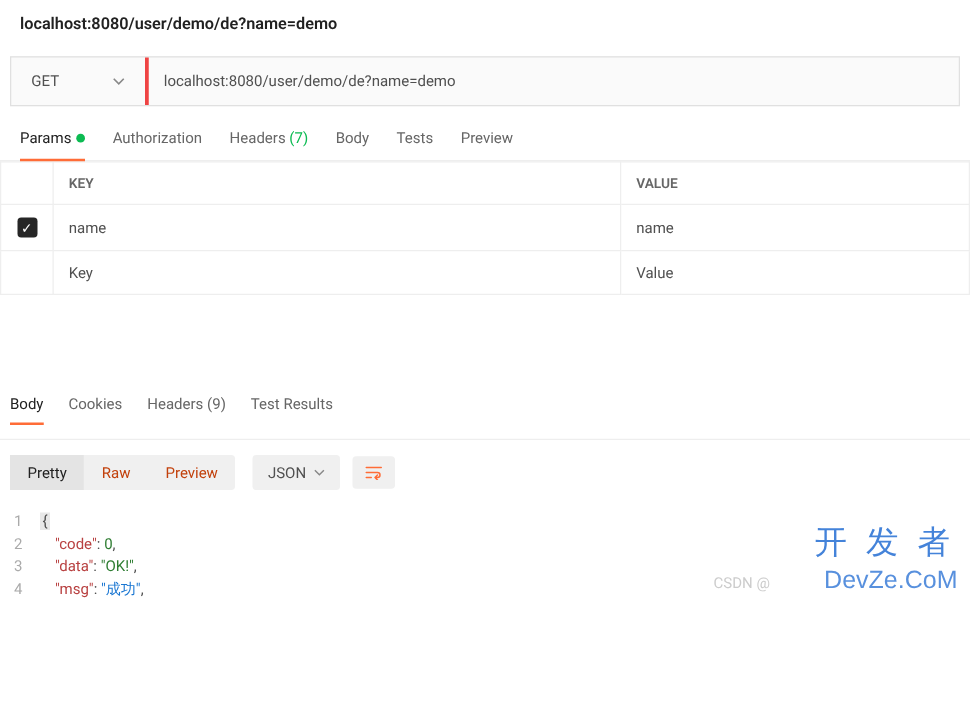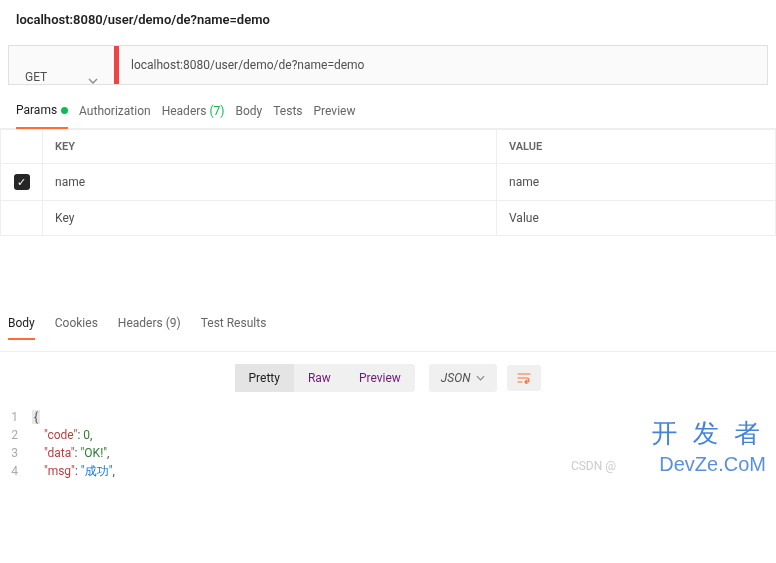--- a/index.html
+++ b/index.html
@@ -1,43 +1,43 @@
 <!DOCTYPE html>
 <html><head>
 <meta charset="utf-8">
 <style>
 *{box-sizing:border-box;margin:0;padding:0;font-family:-apple-system,BlinkMacSystemFont,"Segoe UI",Roboto,sans-serif;}
 body{background:#fff;font-size:12px;color:#505050;width:776px;}
 .url-display{padding:12px 16px;font-size:13px;color:#212121;font-weight:600;}
 .request-bar{display:flex;border:1px solid #e0e0e0;background:#fafafa;margin:6px 8px 0 8px;height:40px;}
-.method-select{display:flex;align-items:flex-end;padding:0 16px;border-right:5px solid #ef4444;cursor:pointer;min-width:110px;}
+.method-select{display:flex;align-items:center;padding:0 16px;border-right:3px solid #ef4444;cursor:pointer;min-width:110px;}
 .method-select span{font-size:12px;color:#505050;}
 .chevron{margin-left:auto;color:#888;}
 .url-input{flex:1;border:none;background:transparent;padding:0 12px;font-size:12px;color:#505050;outline:none;}
-.tabs{display:flex;gap:11px;padding:18px 16px 0 16px;border-bottom:1px solid #eee;align-items:flex-end;}
+.tabs{display:flex;gap:22px;padding:18px 16px 0 16px;border-bottom:1px solid #eee;}
 .tab{padding-bottom:10px;color:#666;cursor:pointer;font-size:12px;}
 .tab.active{color:#212121;border-bottom:2px solid #ff6c37;margin-bottom:-1px;}
 .tab .dot{display:inline-block;width:7px;height:7px;background:#0cbb52;border-radius:50%;margin-left:4px;vertical-align:middle;}
 .tab .count{color:#0cbb52;}
 .section-title{padding:12px 16px 8px;color:#666;font-size:12px;}
 .params-table{width:100%;border-collapse:collapse;}
 .params-table th{text-align:left;padding:10px 12px;font-size:11px;color:#666;font-weight:600;border:1px solid #eee;background:#fff;}
 .params-table td{padding:10px 12px;border:1px solid #eee;font-size:12px;color:#505050;}
 .params-table .check-col{width:42px;text-align:center;}
 .checkbox{width:16px;height:16px;background:#262626;border-radius:3px;display:inline-flex;align-items:center;justify-content:center;color:#fff;font-size:11px;}
 .placeholder{color:#aaa;}
 .gap{height:80px;}
 .resp-tabs{display:flex;gap:20px;padding:0 8px 12px;border-bottom:1px solid #eee;}
 .resp-tab{color:#666;cursor:pointer;padding-bottom:8px;font-size:12px;}
 .resp-tab.active{color:#212121;border-bottom:2px solid #ff6c37;margin-bottom:-1px;}
-.body-toolbar{display:flex;align-items:center;gap:0;padding:12px 8px;justify-content:center;}
+.body-toolbar{display:flex;align-items:center;gap:0;padding:12px 8px;}
 .view-btns{display:flex;background:#f0f0f0;border-radius:3px;}
-.view-btn{padding:7px 14px;color:#701a75;cursor:pointer;font-size:12px;}
+.view-btn{padding:7px 14px;color:#c2410c;cursor:pointer;font-size:12px;}
 .view-btn.active{background:#e4e4e4;color:#212121;}
-.format-select{display:flex;align-items:center;gap:6px;margin-left:14px;background:#f0f0f0;padding:7px 12px;border-radius:3px;cursor:pointer;font-size:12px;color:#505050;font-style:italic;}
+.format-select{display:flex;align-items:center;gap:6px;margin-left:14px;background:#f0f0f0;padding:7px 12px;border-radius:3px;cursor:pointer;font-size:12px;color:#505050;}
 .wrap-btn{margin-left:10px;padding:7px 10px;background:#f0f0f0;border-radius:3px;cursor:pointer;color:#ff6c37;}
 .code-area{font-family:Consolas,Monaco,monospace;font-size:12px;padding:4px 0;}
 .code-line{display:flex;line-height:1.5;}
 .line-num{width:32px;text-align:right;color:#aaa;padding-right:14px;user-select:none;}
 .code{white-space:pre;}
 .brace{background:#e8e8e8;padding:0 2px;}
 .key{color:#b84040;}
 .num{color:#2e7d32;}
 .str{color:#2e7d32;}
 .str-cn{color:#1976d2;}

